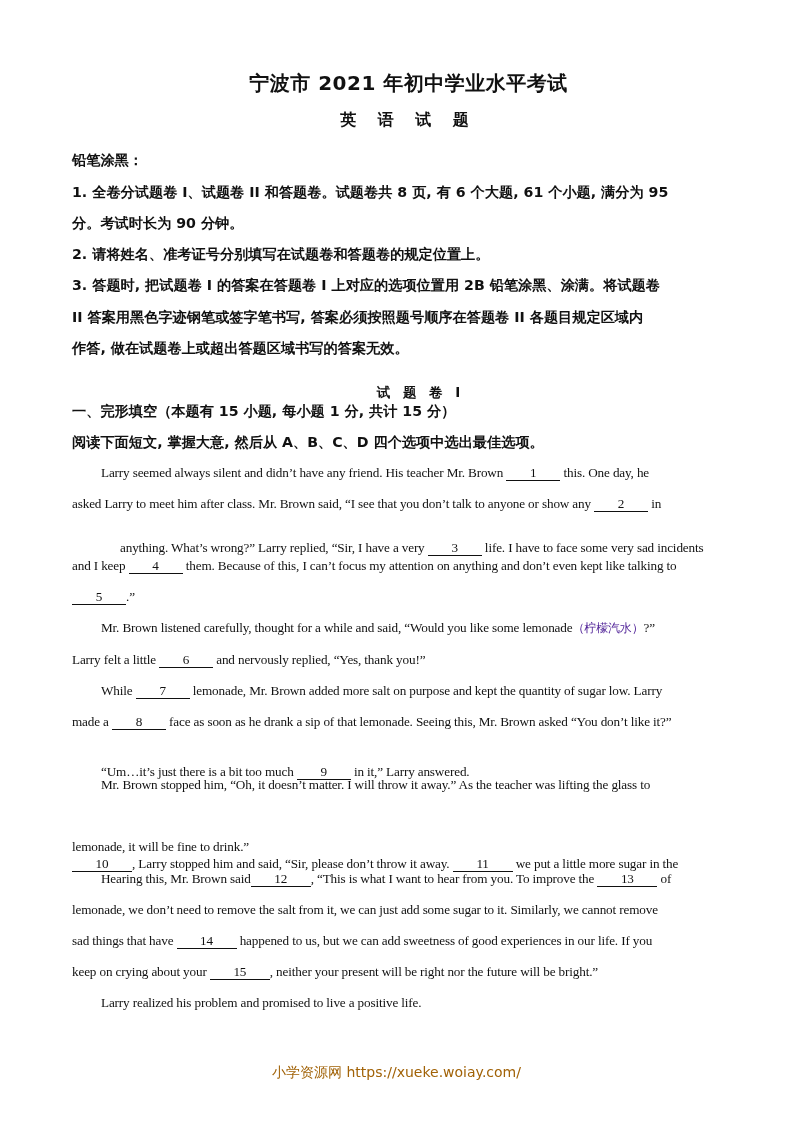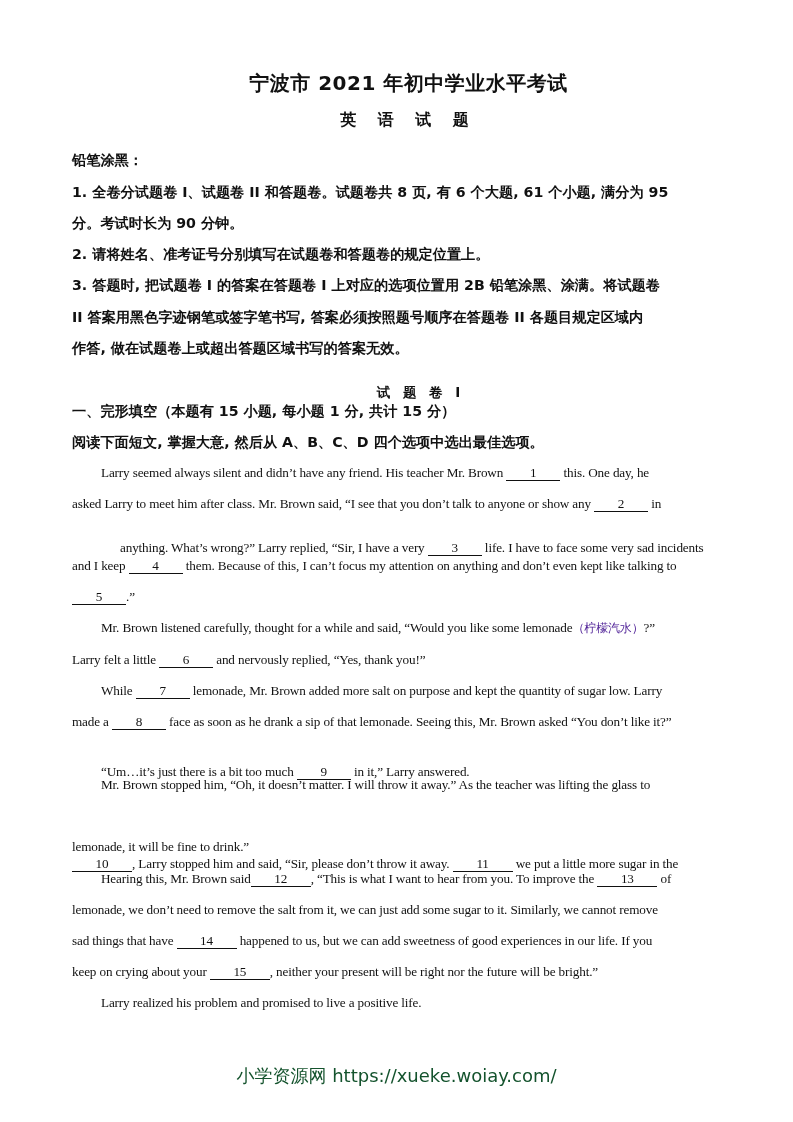--- a/index.html
+++ b/index.html
@@ -9,21 +9,21 @@
   .sub-title { top: 110px; font-size: 16px; letter-spacing: 8px; }
   .line { position: absolute; left: 72px; width: 650px; white-space: nowrap; }
   .notice { font-family: "DejaVu Sans", "Liberation Serif", sans-serif; font-weight: bold; font-size: 14.2px; }
   .section-head { position: absolute; left: 0; width: 793px; text-align: center; font-family: "DejaVu Sans", sans-serif; font-weight: bold; font-size: 13.5px; letter-spacing: 4px; }
   .passage { font-family: "Liberation Serif", serif; font-size: 13.2px; letter-spacing: -0.15px; word-spacing: 0px; }
   .indent { left: 101px; }
   .blank { display: inline-block; border-bottom: 1.2px solid #111; text-align: center; line-height: 14px; min-width: 40px; padding: 0 4px; }
   .blank.w46 { min-width: 46px; }
   .blank.w52 { min-width: 52px; }
   .zh-inline { font-family: "DejaVu Sans", sans-serif; font-size: 12px; color: #4c1d95; text-align: right; }
-  .footer { position: absolute; top: 1064px; left: 0; width: 793px; text-align: center; font-family: "DejaVu Sans", sans-serif; font-size: 18px; color: #14532d; }
+  .footer { position: absolute; top: 1064px; left: 0; width: 793px; text-align: center; font-family: "DejaVu Sans", sans-serif; font-size: 14px; color: #a16207; }
 </style>
 </head>
 <body>
 
 <div class="title main-title">宁波市 2021 年初中学业水平考试</div>
 <div class="title sub-title">英 语 试 题</div>
 
 <div class="line notice" style="top:151px;">铅笔涂黑：</div>
 <div class="line notice" style="top:183px;">1. 全卷分试题卷 I、试题卷 II 和答题卷。试题卷共  8 页, 有 6 个大题, 61  个小题, 满分为  95</div>
 <div class="line notice" style="top:214px;">分。考试时长为 90 分钟。</div>

